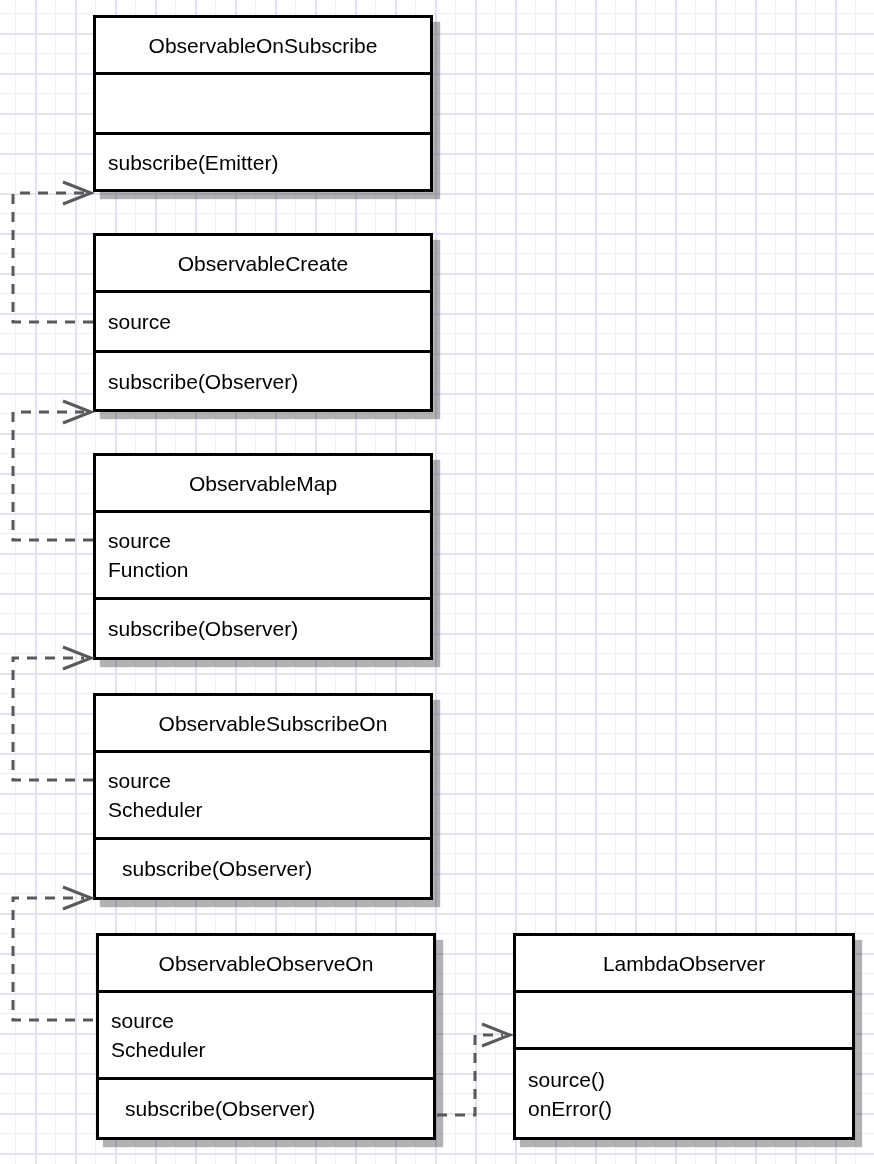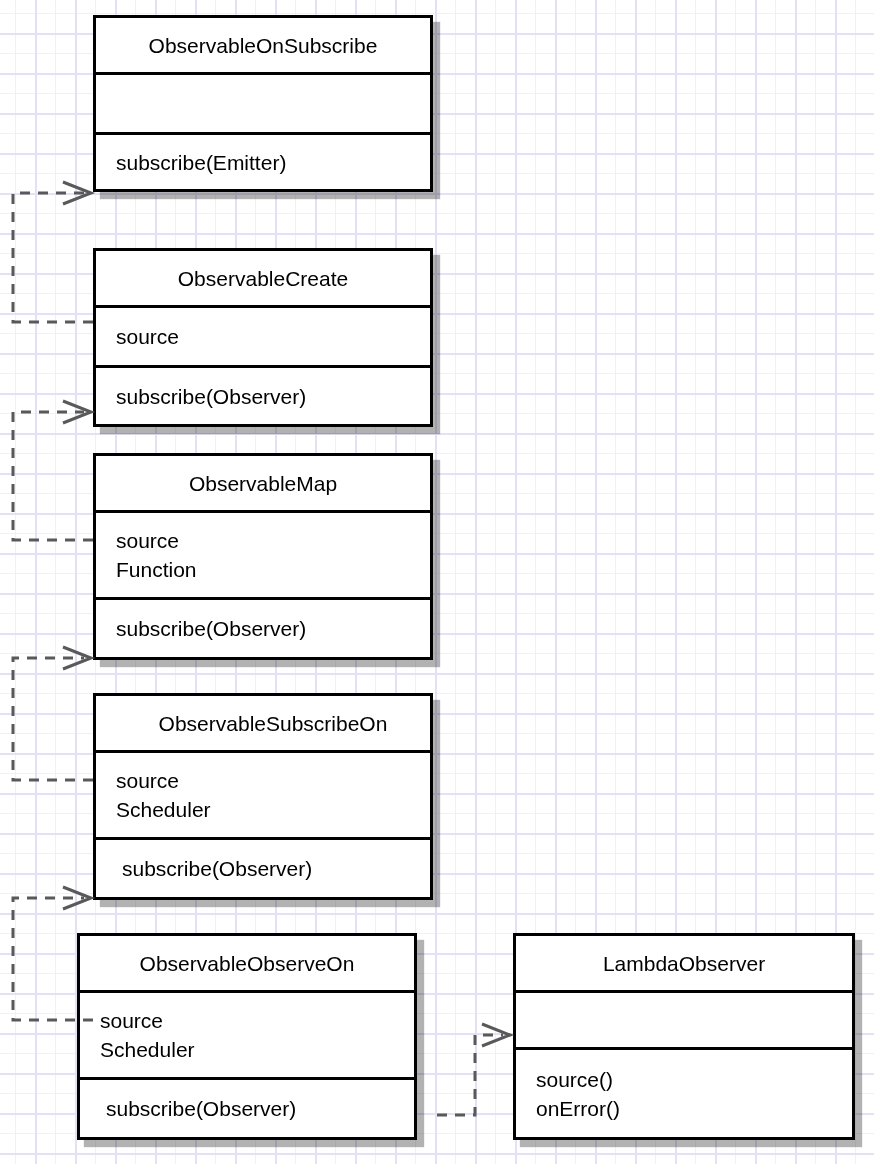--- a/index.html
+++ b/index.html
@@ -45,21 +45,21 @@
   .uml-row + .uml-row {
     border-top: 3px solid #000000;
   }
   .uml-title {
     align-items: center;
     text-align: left;
     border-radius: 9px;
   }
   .uml-members {
     align-items: flex-start;
-    padding-left: 20px;
+    padding-left: 12px;
     padding-right: 6px;
   }
   .uml-members.indent {
     padding-left: 26px;
   }
   .connector-layer {
     position: absolute;
     left: 0;
     top: 0;
     pointer-events: none;
@@ -85,21 +85,21 @@
 <div class="canvas">
 
   <div class="uml-box" style="left:93px; top:15px; width:340px; height:177px;">
     <div class="uml-row uml-title" style="height:54px;">ObservableOnSubscribe</div>
     <div class="uml-row uml-members" style="height:60px; flex:1;"></div>
     <div class="uml-row uml-members" style="height:57px;">
       <div>subscribe(Emitter)</div>
     </div>
   </div>
 
-  <div class="uml-box" style="left:93px; top:248px; width:340px; height:179px;">
+  <div class="uml-box" style="left:93px; top:233px; width:340px; height:179px;">
     <div class="uml-row uml-title" style="height:54px;">ObservableCreate</div>
     <div class="uml-row uml-members" style="height:57px; flex:1;">
       <div>source</div>
     </div>
     <div class="uml-row uml-members" style="height:59px;">
       <div>subscribe(Observer)</div>
     </div>
   </div>
 
   <div class="uml-box" style="left:93px; top:453px; width:340px; height:207px;">
@@ -117,21 +117,21 @@
     <div class="uml-row uml-title" style="height:54px;margin-left:20px;">ObservableSubscribeOn</div>
     <div class="uml-row uml-members" style="height:84px; flex:1;">
       <div>source</div>
       <div>Scheduler</div>
     </div>
     <div class="uml-row uml-members indent" style="height:60px;">
       <div>subscribe(Observer)</div>
     </div>
   </div>
 
-  <div class="uml-box" style="left:77px; top:933px; width:340px; height:207px;">
+  <div class="uml-box" style="left:96px; top:933px; width:340px; height:207px;">
     <div class="uml-row uml-title" style="height:54px;">ObservableObserveOn</div>
     <div class="uml-row uml-members" style="height:84px; flex:1;">
       <div>source</div>
       <div>Scheduler</div>
     </div>
     <div class="uml-row uml-members indent" style="height:60px;">
       <div>subscribe(Observer)</div>
     </div>
   </div>
 

